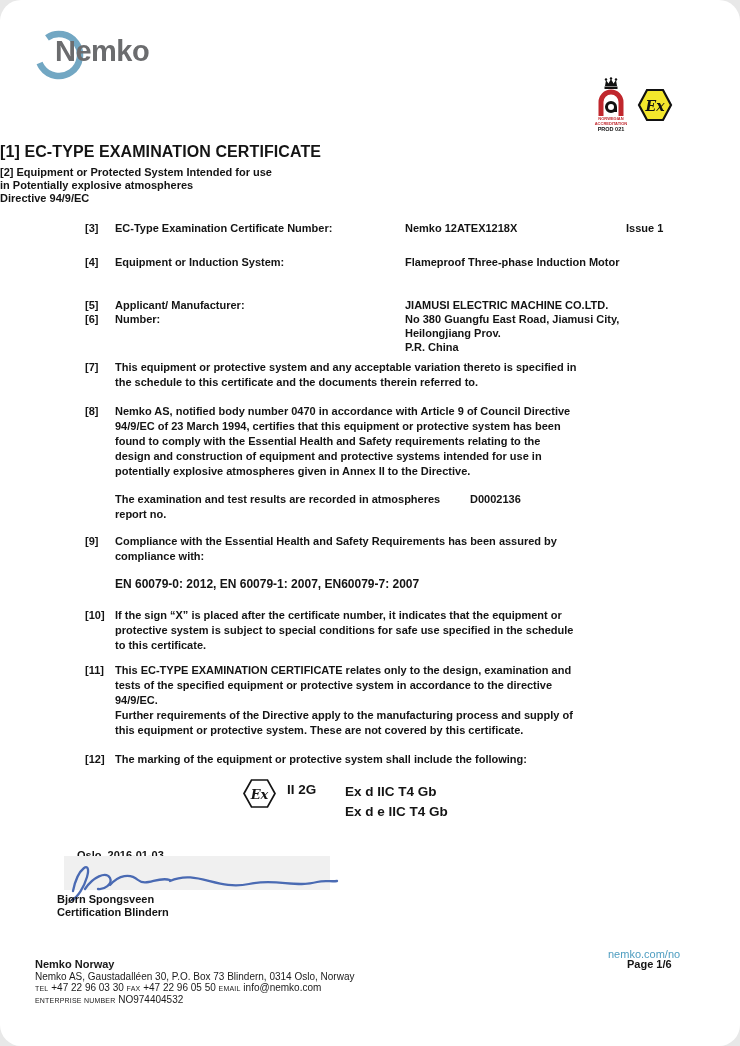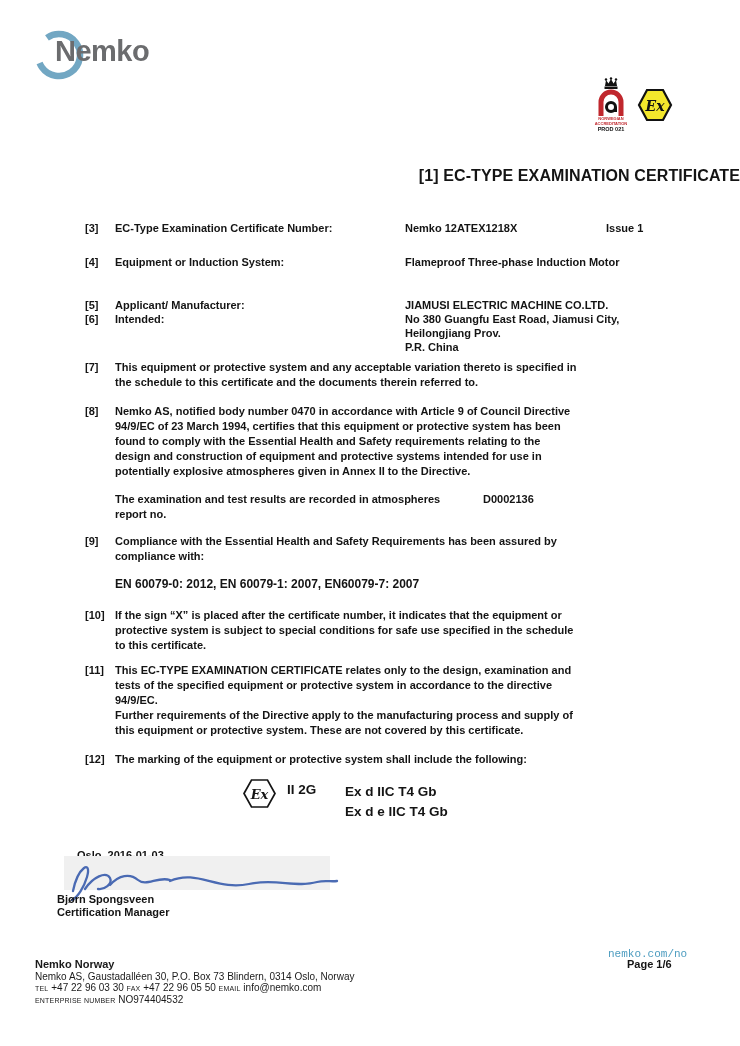--- a/index.html
+++ b/index.html
@@ -1,44 +1,45 @@
 <!DOCTYPE html>
 <html><head>
 <meta charset="utf-8">
 <style>
   html,body{margin:0;padding:0;background:#e8e8e8;}
   .page{
     position:relative;width:740px;height:1046px;background:#ffffff;
     font-family:"Liberation Sans",sans-serif;color:#141414;overflow:hidden;
     margin:0 auto;
+    border-radius:21px;
   }
   .ml{white-space:pre-line;}
 
   
   .logo{position:absolute;left:34px;top:27px;width:130px;height:60px;}
   .logo svg{position:absolute;left:0;top:3px;}
   .logo-text{position:absolute;left:21px;top:8px;font-size:29px;font-weight:700;color:#6b6c6e;letter-spacing:-0.5px;}
 
   
   .accr{position:absolute;left:588px;top:77px;width:46px;text-align:center;}
   .accr-text{font-size:4px;line-height:4.5px;color:#c0272d;font-weight:700;letter-spacing:0;}
   .accr-prod{font-size:5.5px;line-height:6px;color:#111;font-weight:700;}
   .exmark{position:absolute;left:637px;top:87px;}
 
   
-  .title-block{position:absolute;left:0;top:143px;width:740px;text-align:right;margin-top:24px;}
+  .title-block{position:absolute;left:0;top:143px;width:740px;text-align:left;}
   .title-main{font-size:16px;font-weight:700;letter-spacing:0.1px;}
   .title-sub{font-size:11px;font-weight:700;line-height:13px;margin-top:5px;}
 
   
   .frow{position:absolute;left:85px;width:620px;font-size:11px;font-weight:700;line-height:14px;}
   .fnum{position:absolute;left:0;top:0;}
   .flabel{position:absolute;left:30px;top:0;}
   .fvalue{position:absolute;left:320px;top:0;white-space:nowrap;}
-  .fissue{position:absolute;left:480px;top:0;padding-left:41px;}
+  .fissue{position:absolute;left:500px;top:0;padding-left:41px;}
 
   
   .sec{position:absolute;left:85px;width:600px;font-size:11px;font-weight:700;line-height:15px;}
   .snum{position:absolute;left:0;top:0;}
   .stext{position:absolute;left:30px;top:0;width:545px;}
   .report-no{position:absolute;left:355px;top:0;}
   .standards{position:absolute;left:115px;top:577px;font-size:12px;font-weight:700;}
 
   
   .marking-ex{position:absolute;left:243px;top:778px;}
@@ -51,21 +52,21 @@
   .sig-scanbox{position:absolute;left:7px;top:15px;width:266px;height:34px;background:#f0f0f0;}
   .sig-svg{position:absolute;left:2px;top:12px;}
   .sig-name{position:absolute;left:0;top:52px;}
   .sig-title{position:absolute;left:0;top:65px;}
 
   
   .footer-left{position:absolute;left:35px;top:958px;font-size:10px;line-height:11px;color:#1a1a1a;}
   .footer-company{font-size:11px;font-weight:700;line-height:13px;}
   .fsc{font-size:7px;letter-spacing:0.2px;}
   .footer-page{position:absolute;left:627px;top:958px;font-size:11px;font-weight:700;}
-  .footer-site{position:absolute;left:608px;top:948px;font-size:11px;color:#4e9dc0;font-family:Liberation Mono, monospace;}
+  .footer-site{position:absolute;left:608px;top:948px;font-size:11px;color:#4e9dc0;}
 </style>
 </head>
 <body>
 
 <div class="page">
 
   <div class="logo">
     <svg width="50" height="50" viewBox="0 0 50 50">
       <circle cx="25" cy="25" r="21" fill="none" stroke="#72a7c3" stroke-width="6.5" stroke-dasharray="103 29" transform="rotate(-125 25 25)"></circle>
     </svg>
@@ -92,20 +93,25 @@
 
   <div class="exmark">
     <svg width="36" height="36" viewBox="0 0 36 36">
       <polygon points="2,18 10,3 26,3 34,18 26,33 10,33" fill="#f3e72c" stroke="#111" stroke-width="2.2"></polygon>
       <text x="18" y="23.5" text-anchor="middle" font-family="'DejaVu Serif',serif" font-size="14" font-style="italic" font-weight="700" fill="#111">Ex</text>
     </svg>
   </div>
 
   <div class="title-block">
     <div class="title-main">[1] EC-TYPE EXAMINATION CERTIFICATE</div>
+    <div class="title-sub">
+      <div>[2] Equipment or Protected System Intended for use</div>
+      <div>in Potentially explosive atmospheres</div>
+      <div>Directive 94/9/EC</div>
+    </div>
   </div>
 
   <div class="frow" style="top:221px;">
     <span class="fnum">[3]</span>
     <span class="flabel">EC-Type Examination Certificate Number:</span>
     <span class="fvalue">Nemko 12ATEX1218X</span>
     <span class="fissue">Issue 1</span>
   </div>
 
   <div class="frow" style="top:255px;">
@@ -115,21 +121,21 @@
   </div>
 
   <div class="frow" style="top:298px;">
     <span class="fnum">[5]</span>
     <span class="flabel">Applicant/ Manufacturer:</span>
     <span class="fvalue">JIAMUSI ELECTRIC MACHINE CO.LTD.</span>
   </div>
 
   <div class="frow" style="top:312px;">
     <span class="fnum">[6]</span>
-    <span class="flabel">Intended:</span>
+    <span class="flabel">Number:</span>
     <span class="fvalue ml" style="white-space:pre-line;">No 380 Guangfu East Road, Jiamusi City,
 Heilongjiang Prov.
 P.R. China</span>
   </div>
 
   <div class="sec" style="top:360px;">
     <span class="snum">[7]</span>
     <div class="stext ml">This equipment or protective system and any acceptable variation thereto is specified in
 the schedule to this certificate and the documents therein referred to.</div>
   </div>
@@ -139,21 +145,21 @@
     <div class="stext ml">Nemko AS, notified body number 0470 in accordance with Article 9 of Council Directive
 94/9/EC of 23 March 1994, certifies that this equipment or protective system has been
 found to comply with the Essential Health and Safety requirements relating to the
 design and construction of equipment and protective systems intended for use in
 potentially explosive atmospheres given in Annex II to the Directive.</div>
   </div>
 
   <div class="sec" style="top:492px;">
     <div class="stext ml" style="width:400px;">The examination and test results are recorded in atmospheres
 report no.</div>
-    <span class="report-no" style="left:398px;">D0002136</span>
+    <span class="report-no" style="left:385px;">D0002136</span>
   </div>
 
   <div class="sec" style="top:534px;">
     <span class="snum">[9]</span>
     <div class="stext ml">Compliance with the Essential Health and Safety Requirements has been assured by
 compliance with:</div>
   </div>
   <div class="standards">EN 60079-0: 2012, EN 60079-1: 2007, EN60079-7: 2007</div>
 
   <div class="sec" style="top:608px;">
@@ -194,21 +200,21 @@
     <div class="sig-scanbox"></div>
     <svg class="sig-svg" width="290" height="50" viewBox="0 0 290 50">
       <g fill="none" stroke="#3c5fae" stroke-width="2.3" stroke-linecap="round" opacity="0.92">
         <path d="M14,38 C19,14 33,6 28,24 C25,34 19,44 13,47"></path>
         <path d="M26,36 C34,24 47,18 51,25 C54,31 45,37 39,36"></path>
         <path d="M51,32 C60,22 71,20 79,27 C87,34 99,23 111,27"></path>
         <path d="M111,28 C138,16 158,38 190,31 C215,25 238,35 258,29 C266,27 272,29 278,28"></path>
       </g>
     </svg>
     <div class="sig-name">Bjørn Spongsveen</div>
-    <div class="sig-title">Certification Manager</div>
+    <div class="sig-title">Certification Blindern</div>
   </div>
 
   <div class="footer-left">
     <div class="footer-company">Nemko Norway</div>
     <div>Nemko AS, Gaustadalléen 30, P.O. Box 73 Blindern, 0314 Oslo, Norway</div>
     <div>
       <span class="fsc">TEL</span>
       <span>+47 22 96 03 30</span>
       <span class="fsc">FAX</span>
       <span>+47 22 96 05 50</span>

